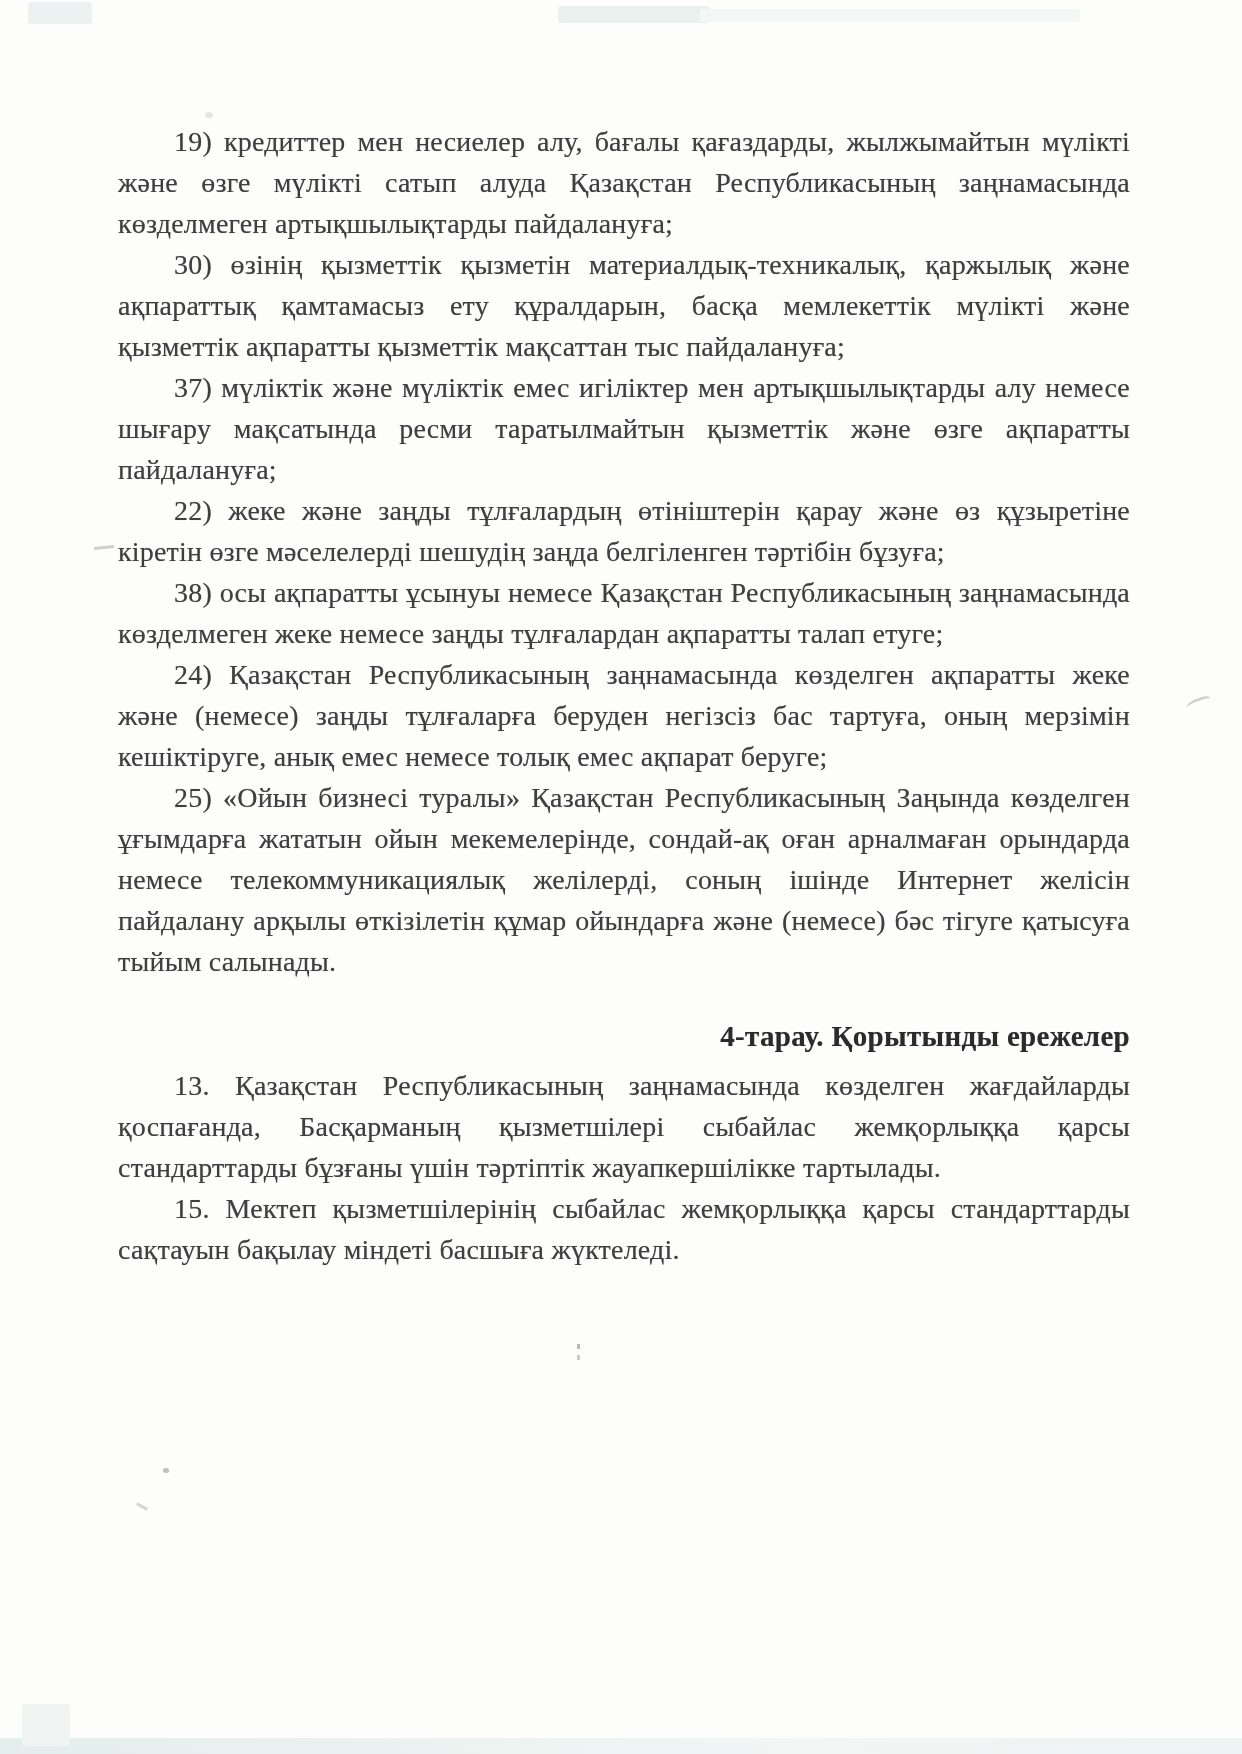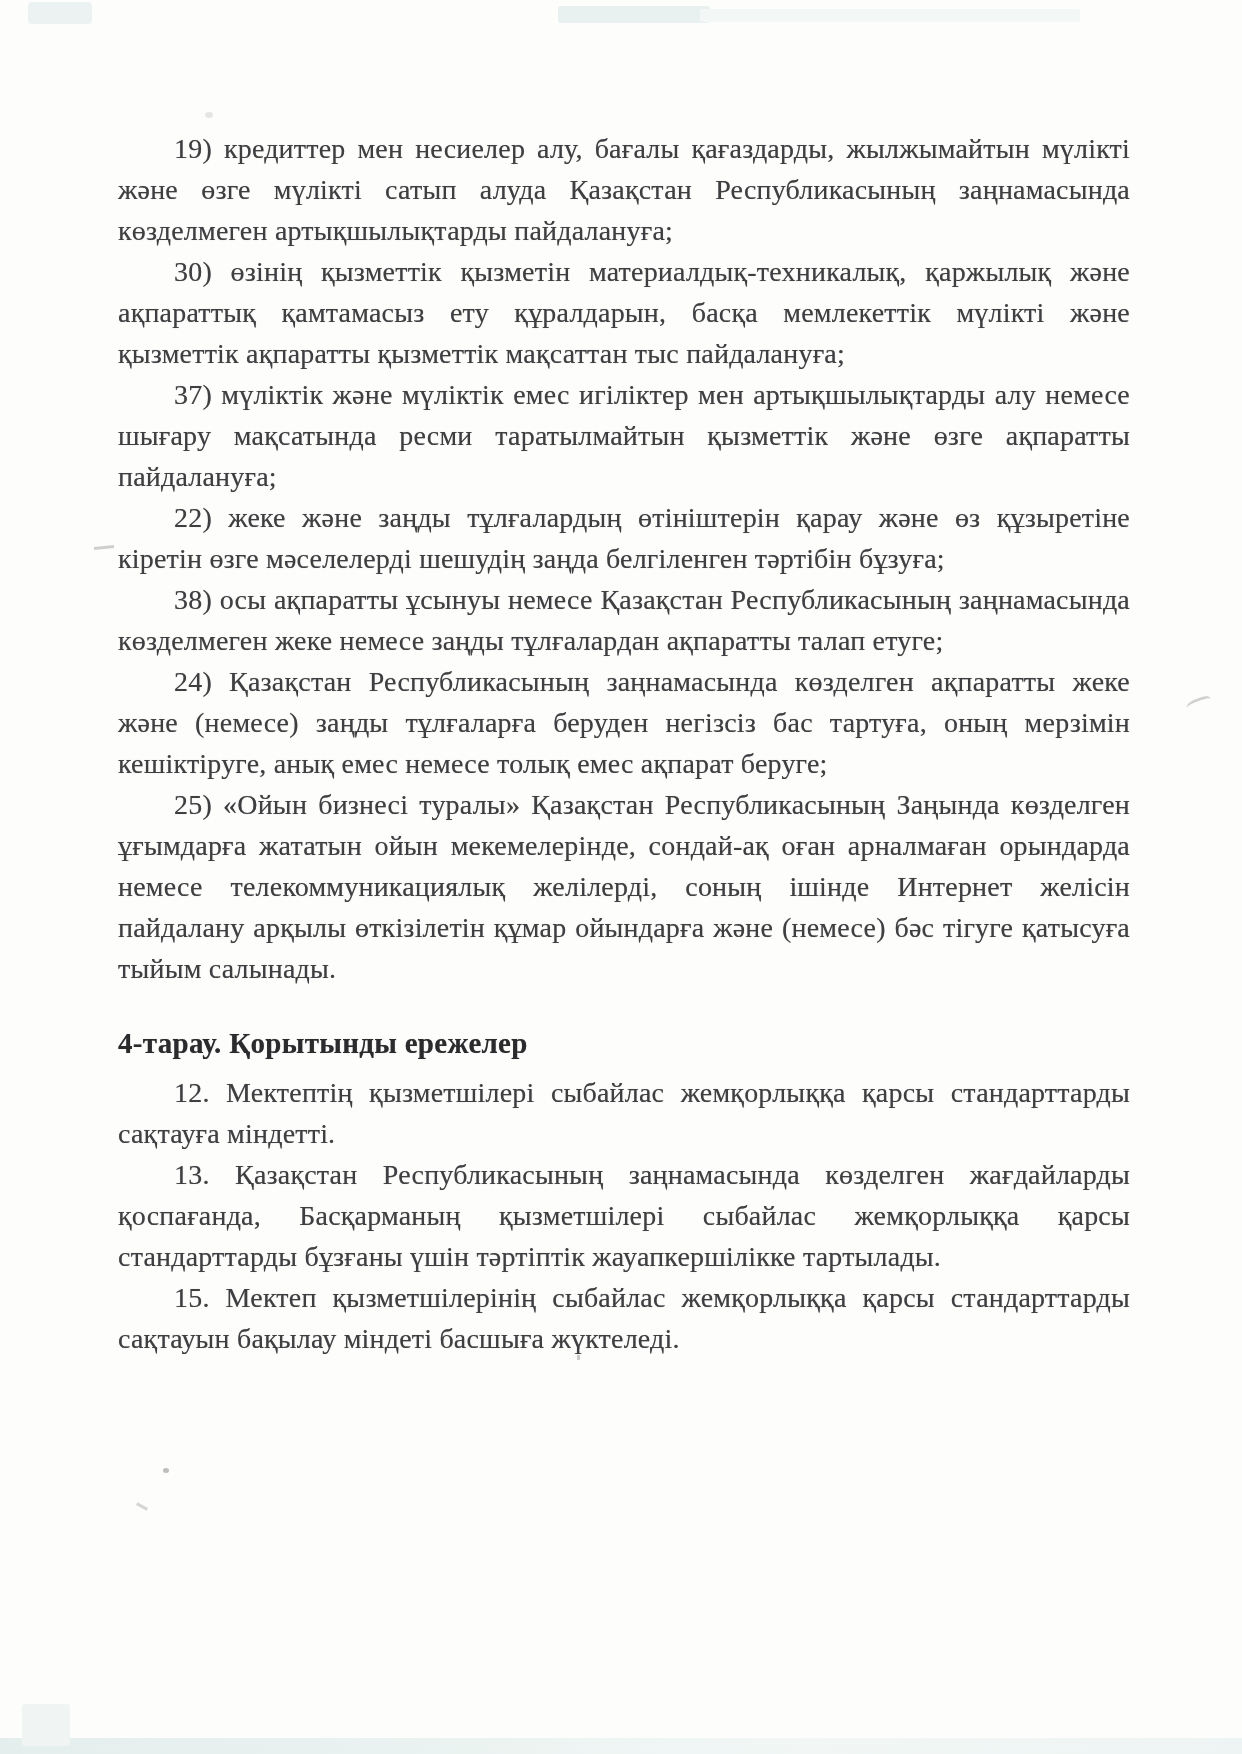--- a/index.html
+++ b/index.html
@@ -14,38 +14,38 @@
   html,body{width:1242px;height:1754px;}
   body{
     position:relative;
     width:1242px;height:1754px;
     background:var(--paper);
     overflow:hidden;
     font-family:"Liberation Serif","DejaVu Serif",serif;
   }
   .doc{
     position:absolute;
-    left:118px;top:128px;
+    left:118px;top:121px;
     width:1012px;
     color:var(--ink);
     font-size:28px;
     line-height:41px;
     text-align:justify;
     letter-spacing:.2px;
     text-shadow:0 0 .7px rgba(70,70,72,.55);
   }
   .doc p{
     text-indent:56px;
     margin:0;
   }
   .doc h2{
     font-size:29px;
     font-weight:bold;
     color:var(--heading-ink);
-    text-align:left;
+    text-align:right;
     letter-spacing:.3px;
     margin:32px 0 7px 0;
     line-height:44px;
   }
   
   .artifact{position:absolute;pointer-events:none;}
   .smudge-top-left{left:28px;top:2px;width:64px;height:22px;background:var(--artifact-teal);border-radius:4px;opacity:.9;}
   .smudge-top-center{left:558px;top:6px;width:152px;height:17px;background:var(--artifact-teal);border-radius:3px;}
   .smudge-top-center-ext{left:700px;top:9px;width:380px;height:13px;background:var(--artifact-teal-soft);border-radius:3px;}
   .scribble-right-margin{left:1186px;top:698px;width:26px;height:12px;border-top:3px solid #c2c2c2;border-radius:60% 40% 50% 50%;transform:rotate(-18deg);opacity:.75;}
@@ -77,16 +77,15 @@
 
 <main class="doc">
   <p>19) кредиттер мен несиелер алу, бағалы қағаздарды, жылжымайтын мүлікті және өзге мүлікті сатып алуда Қазақстан Республикасының заңнамасында көзделмеген артықшылықтарды пайдалануға;</p>
   <p>30) өзінің қызметтік қызметін материалдық-техникалық, қаржылық және ақпараттық қамтамасыз ету құралдарын, басқа мемлекеттік мүлікті және қызметтік ақпаратты қызметтік мақсаттан тыс пайдалануға;</p>
   <p>37) мүліктік және мүліктік емес игіліктер мен артықшылықтарды алу немесе шығару мақсатында ресми таратылмайтын қызметтік және өзге ақпаратты пайдалануға;</p>
   <p>22) жеке және заңды тұлғалардың өтініштерін қарау және өз құзыретіне кіретін өзге мәселелерді шешудің заңда белгіленген тәртібін бұзуға;</p>
   <p>38) осы ақпаратты ұсынуы немесе Қазақстан Республикасының заңнамасында көзделмеген жеке немесе заңды тұлғалардан ақпаратты талап етуге;</p>
   <p>24) Қазақстан Республикасының заңнамасында көзделген ақпаратты жеке және (немесе) заңды тұлғаларға беруден негізсіз бас тартуға, оның мерзімін кешіктіруге, анық емес немесе толық емес ақпарат беруге;</p>
   <p>25) «Ойын бизнесі туралы» Қазақстан Республикасының Заңында көзделген ұғымдарға жататын ойын мекемелерінде, сондай-ақ оған арналмаған орындарда немесе телекоммуникациялық желілерді, соның ішінде Интернет желісін пайдалану арқылы өткізілетін құмар ойындарға және (немесе) бәс тігуге қатысуға тыйым салынады.</p>
   <h2>4-тарау. Қорытынды ережелер</h2>
-  <p>12. Мектептің қызметшілері сыбайлас жемқорлыққа қарсы стандарттарды сақтауға міндетті.</p>
   <p>13. Қазақстан Республикасының заңнамасында көзделген жағдайларды қоспағанда, Басқарманың қызметшілері сыбайлас жемқорлыққа қарсы стандарттарды бұзғаны үшін тәртіптік жауапкершілікке тартылады.</p>
   <p>15. Мектеп қызметшілерінің сыбайлас жемқорлыққа қарсы стандарттарды сақтауын бақылау міндеті басшыға жүктеледі.</p>
 </main>
 
 </body></html>

